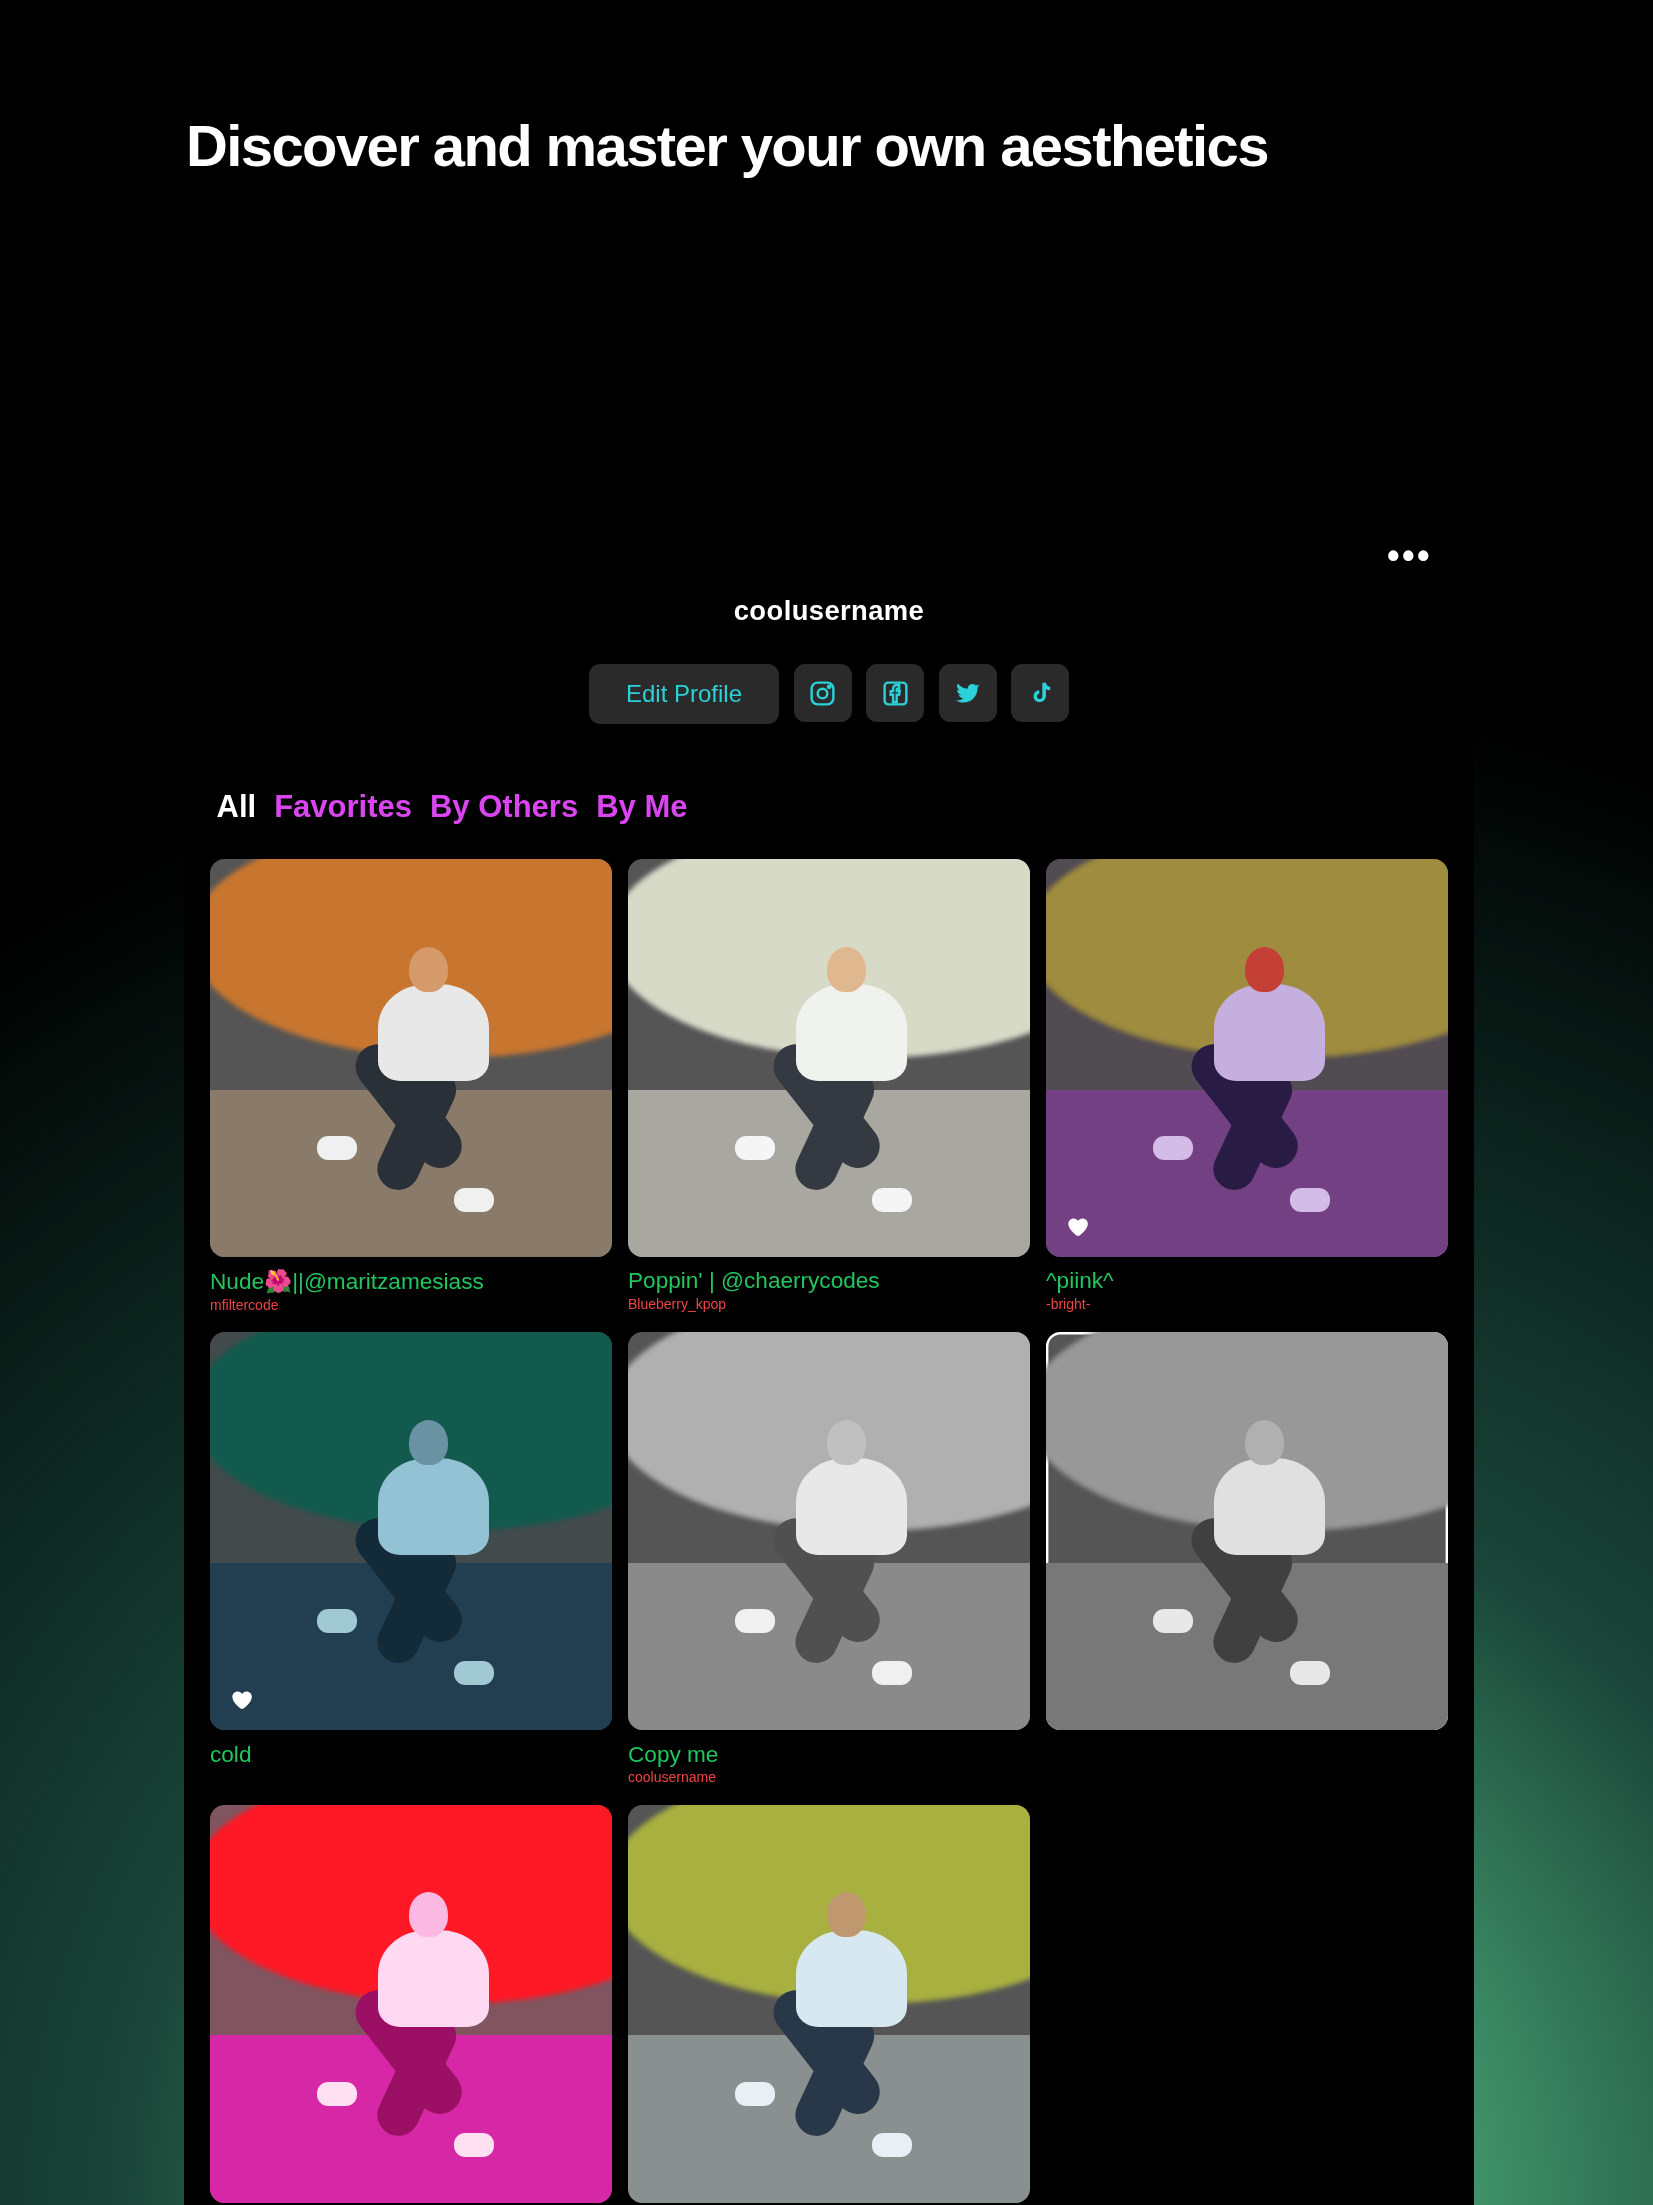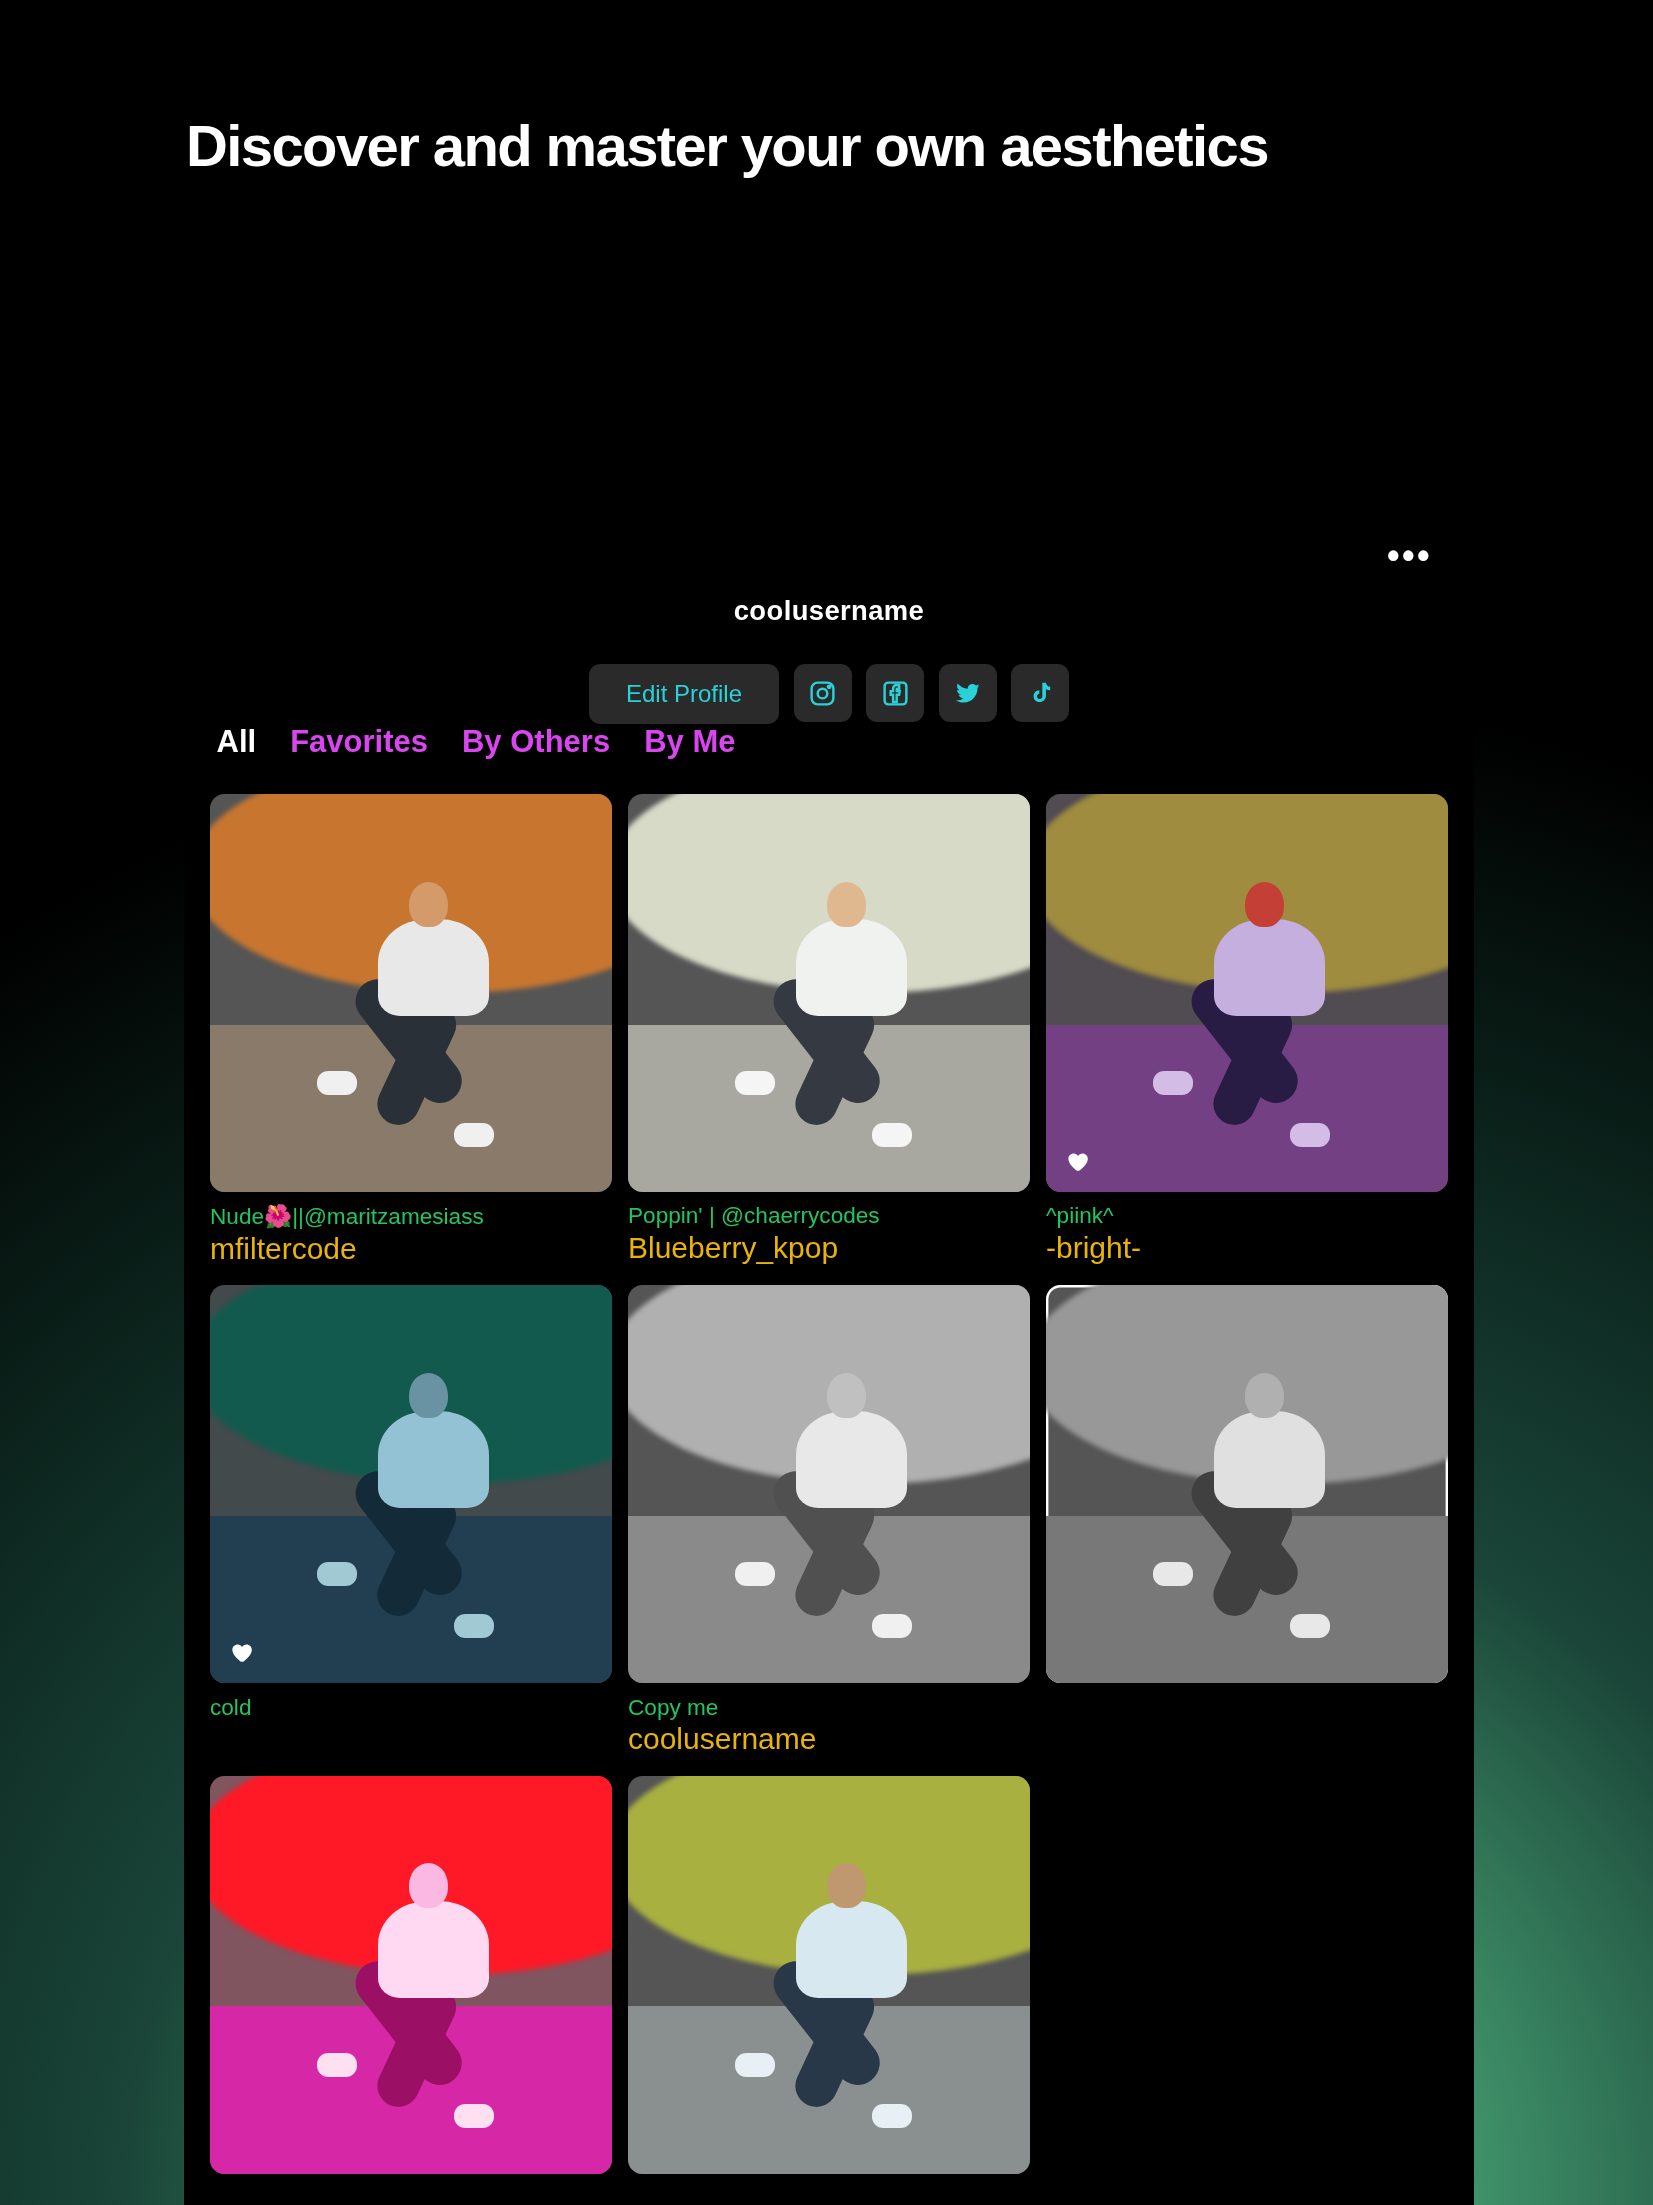--- a/index.html
+++ b/index.html
@@ -85,21 +85,22 @@
   justify-content: center;
   cursor: pointer;
 }
 
 .social-btn svg { width: 29px; height: 29px; fill: none; stroke: #2bd1d8; stroke-width: 2; }
 .social-btn.twitter svg { fill: #2bd1d8; stroke: none; }
 .social-btn.tiktok svg { fill: #2bd1d8; stroke: none; }
 
 .tabs {
   display: flex;
-  gap: 34px;
+  gap: 18px;
+  margin-top: 65px;
   padding-left: 6.5px;
 }
 
 .tab {
   color: #d946ef;
   font-size: 31px;
   font-weight: 700;
   cursor: pointer;
 }
 .tab.active { color: #ffffff; }
@@ -202,22 +203,22 @@
 .card-title {
   color: #22c55e;
   font-size: 22.6px;
   font-weight: 500;
   margin-top: 11.3px;
   white-space: nowrap;
   overflow: hidden;
   text-overflow: ellipsis;
 }
 .card-sub {
-  color: #eab308;
-  font-size: 30px;
+  color: #ef4444;
+  font-size: 14px;
   font-weight: 400;
   margin-top: 1.6px;
 }
 
 
 .f-nude .bush{background:#c8762f;} .f-nude .bench{background:#8a7a6a;} .f-nude .head{background:#d49a6a;} .f-nude .torso{background:#e8e8e8;} .f-nude .leg1,.f-nude .leg2{background:#2a3038;} .f-nude .shoe1,.f-nude .shoe2{background:#f0f0f0;}
 .f-poppin .bush{background:#d8dac8;} .f-poppin .bench{background:#a8a8a0;} .f-poppin .head{background:#e0b890;} .f-poppin .torso{background:#f0f2f0;} .f-poppin .leg1,.f-poppin .leg2{background:#353a42;} .f-poppin .shoe1,.f-poppin .shoe2{background:#f5f5f5;}
 .f-piink .bush{background:#a8a040;} .f-piink .bench{background:#7a4a88;} .f-piink .head{background:#d04838;} .f-piink .torso{background:#d0c8e8;} .f-piink .leg1,.f-piink .leg2{background:#2a2048;} .f-piink .shoe1,.f-piink .shoe2{background:#e0d8f0;} .f-piink .tint{background:rgba(180,80,200,0.18);}
 .f-night .bush{background:#3aa82a;} .f-night .bench{background:#6a6a68;} .f-night .head{background:#d8985a;} .f-night .torso{background:#e0e0e0;} .f-night .leg1,.f-night .leg2{background:#1a2028;} .f-night .shoe1,.f-night .shoe2{background:#e8e8e8;}
 .f-cold .bush{background:#186858;} .f-cold .bench{background:#2a485a;} .f-cold .head{background:#88a8b8;} .f-cold .torso{background:#c0e0f0;} .f-cold .leg1,.f-cold .leg2{background:#183040;} .f-cold .shoe1,.f-cold .shoe2{background:#d0e8f0;} .f-cold .tint{background:rgba(20,120,140,0.25);}

